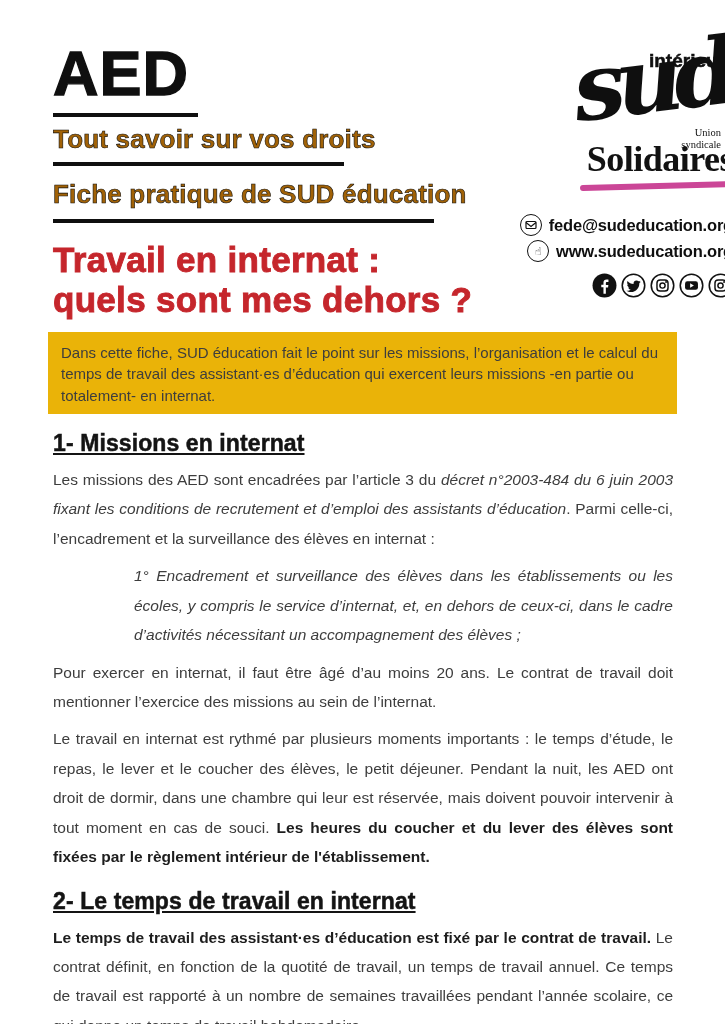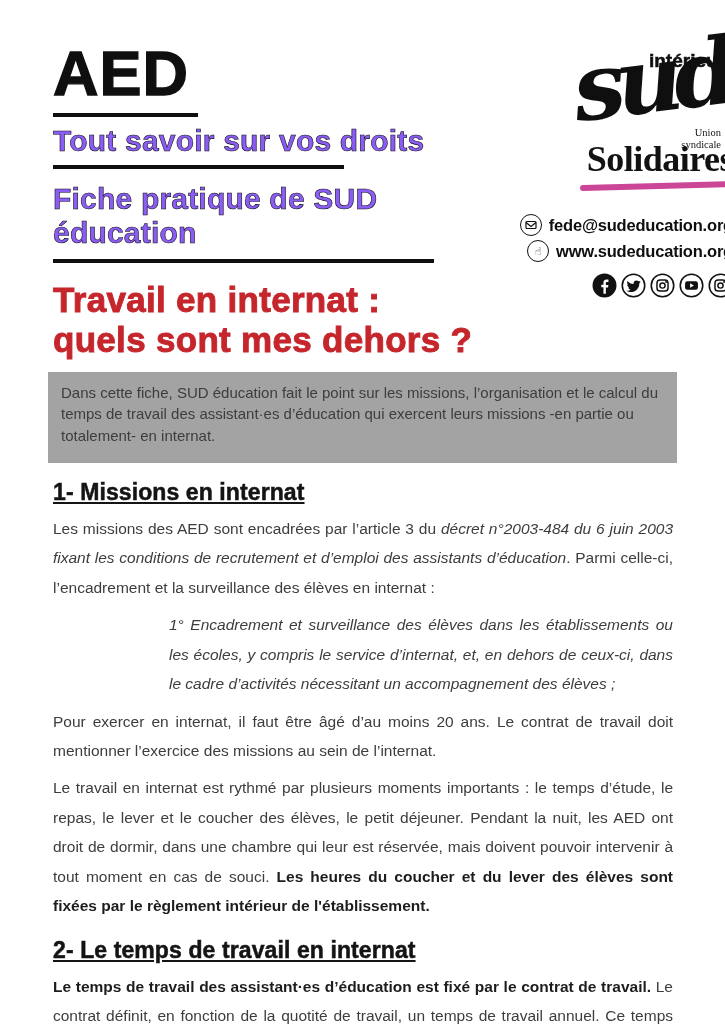--- a/index.html
+++ b/index.html
@@ -14,21 +14,21 @@
   }
   
   .header{display:flex;justify-content:flex-start;padding:44px 40px 0 53px;}
   .header-left{width:450px;flex:none;}
   .brand-title{
     font-size:63px;font-weight:bold;line-height:.95;color:#0f0f0f;
     letter-spacing:1px;-webkit-text-stroke:1.4px #0f0f0f;
   }
   .rule{height:4px;background:#0f0f0f;border:0;}
   .rule-1{width:145px;margin:9px 0 7px;}
-  .brand-sub{font-size:30px;font-weight:bold;color:#8b5cf6;-webkit-text-stroke:.6px #0f0f0f;letter-spacing:.2px;}
+  .brand-sub{font-size:26px;font-weight:bold;color:#a16207;-webkit-text-stroke:.6px #0f0f0f;letter-spacing:.2px;}
   .rule-2{width:291px;margin:7px 0 13px;}
   .rule-3{width:381px;margin:9px 0 0;}
   .doc-title{
     margin-top:17px;font-size:35px;font-weight:bold;line-height:1.14;
     color:#c5262c;-webkit-text-stroke:.9px #c5262c;letter-spacing:.3px;
   }
   
   .header-right{width:230px;flex:none;padding-top:6px;}
   .logo{position:relative;height:150px;}
   .logo-education{position:absolute;top:0;right:8px;font-size:19px;font-weight:bold;color:#0f0f0f;-webkit-text-stroke:.5px #0f0f0f;}
@@ -52,31 +52,31 @@
   
   .contact{margin-top:14px;display:flex;flex-direction:column;align-items:flex-end;gap:4px;}
   .contact-line{display:flex;align-items:center;gap:7px;font-weight:bold;font-size:16.5px;color:#0f0f0f;letter-spacing:-.2px;}
   .circle-icon{width:20px;height:20px;flex:none;border:1.7px solid #111;border-radius:50%;display:flex;align-items:center;justify-content:center;}
   .circle-icon svg{display:block;}
   .hand-glyph{font-family:"DejaVu Sans",sans-serif;font-size:11px;line-height:1;color:#111;}
   .socials{display:flex;gap:4px;margin-top:7px;}
   .socials svg{display:block;width:25px;height:25px;}
   
   .intro-box{
-    margin:12px 48px 0;background:#a3a3a3;
-    padding:10px 13px 16px;font-size:15px;line-height:1.45;color:#3d3d3d;
+    margin:12px 48px 0;background:#eab308;
+    padding:10px 13px 7px;font-size:15px;line-height:1.45;color:#3d3d3d;
   }
   
   .main{padding:0 52px 0 53px;}
   .section-heading{
     font-size:23px;font-weight:bold;color:#141414;margin:16px 0 2px;
     -webkit-text-stroke:.5px #141414;letter-spacing:.1px;text-decoration:underline;
   }
   .body-p{font-size:15.5px;line-height:1.9;color:#3d3d3d;text-align:justify;margin:8px 0;}
-  .quote{margin-left:116px;font-style:italic;}
+  .quote{margin-left:81px;font-style:italic;}
   .i{font-style:italic;}
   .b{font-weight:bold;color:#1d1d1d;}
 </style>
 </head>
 <body>
 
 <div class="page">
 
   <div class="header">
 

